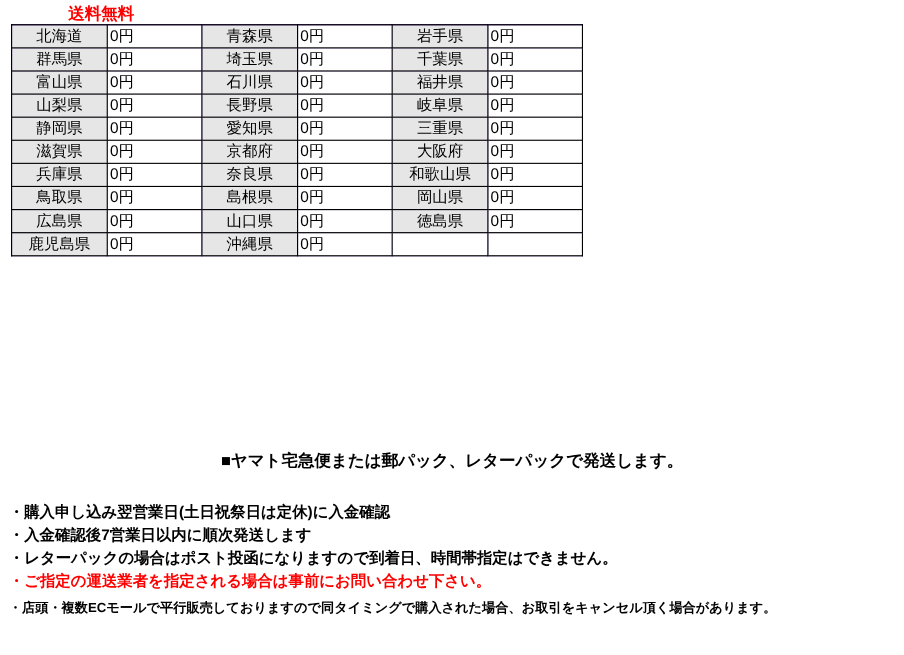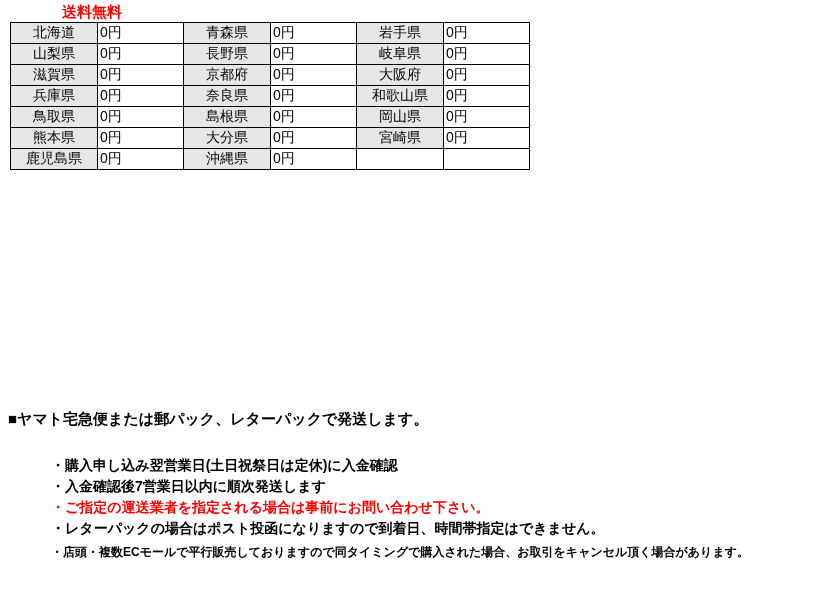--- a/index.html
+++ b/index.html
@@ -68,28 +68,28 @@
     left: 8px;
     top: 410px;
     width: 806px;
   }
   .note-heading {
     font-size: 15px;
     font-weight: bold;
     color: #000000;
     margin-bottom: 26px;
     white-space: nowrap;
+    text-align: center;
   }
   .note-line {
     font-size: 14px;
     font-weight: bold;
     color: #000000;
     line-height: 21px;
     white-space: nowrap;
-    margin-left: 43px;
   }
   .note-line.red {
     color: #ff0000;
   }
   .note-line.small {
     font-size: 12px;
     font-weight: bold;
     line-height: 19px;
     margin-top: 4px;
   }
@@ -105,28 +105,52 @@
     <tbody>
       <tr>
         <td class="pname">北海道</td>
         <td class="pprice">0円</td>
         <td class="pname">青森県</td>
         <td class="pprice">0円</td>
         <td class="pname">岩手県</td>
         <td class="pprice">0円</td>
       </tr>
       <tr>
+        <td class="pname">群馬県</td>
+        <td class="pprice">0円</td>
+        <td class="pname">埼玉県</td>
+        <td class="pprice">0円</td>
+        <td class="pname">千葉県</td>
+        <td class="pprice">0円</td>
+      </tr>
+      <tr>
+        <td class="pname">富山県</td>
+        <td class="pprice">0円</td>
+        <td class="pname">石川県</td>
+        <td class="pprice">0円</td>
+        <td class="pname">福井県</td>
+        <td class="pprice">0円</td>
+      </tr>
+      <tr>
         <td class="pname">山梨県</td>
         <td class="pprice">0円</td>
         <td class="pname">長野県</td>
         <td class="pprice">0円</td>
         <td class="pname">岐阜県</td>
         <td class="pprice">0円</td>
       </tr>
       <tr>
+        <td class="pname">静岡県</td>
+        <td class="pprice">0円</td>
+        <td class="pname">愛知県</td>
+        <td class="pprice">0円</td>
+        <td class="pname">三重県</td>
+        <td class="pprice">0円</td>
+      </tr>
+      <tr>
         <td class="pname">滋賀県</td>
         <td class="pprice">0円</td>
         <td class="pname">京都府</td>
         <td class="pprice">0円</td>
         <td class="pname">大阪府</td>
         <td class="pprice">0円</td>
       </tr>
       <tr>
         <td class="pname">兵庫県</td>
         <td class="pprice">0円</td>
@@ -137,40 +161,40 @@
       </tr>
       <tr>
         <td class="pname">鳥取県</td>
         <td class="pprice">0円</td>
         <td class="pname">島根県</td>
         <td class="pprice">0円</td>
         <td class="pname">岡山県</td>
         <td class="pprice">0円</td>
       </tr>
       <tr>
-        <td class="pname">熊本県</td>
-        <td class="pprice">0円</td>
-        <td class="pname">大分県</td>
-        <td class="pprice">0円</td>
-        <td class="pname">宮崎県</td>
+        <td class="pname">広島県</td>
+        <td class="pprice">0円</td>
+        <td class="pname">山口県</td>
+        <td class="pprice">0円</td>
+        <td class="pname">徳島県</td>
         <td class="pprice">0円</td>
       </tr>
       <tr>
         <td class="pname">鹿児島県</td>
         <td class="pprice">0円</td>
         <td class="pname">沖縄県</td>
         <td class="pprice">0円</td>
         <td class="empty"></td>
         <td class="empty"></td>
       </tr>
     </tbody>
   </table>
 
   <div class="notes">
     <div class="note-heading">■ヤマト宅急便または郵パック、レターパックで発送します。</div>
     <div class="note-line">・購入申し込み翌営業日(土日祝祭日は定休)に入金確認</div>
     <div class="note-line">・入金確認後7営業日以内に順次発送します</div>
+    <div class="note-line">・レターパックの場合はポスト投函になりますので到着日、時間帯指定はできません。</div>
     <div class="note-line red">・ご指定の運送業者を指定される場合は事前にお問い合わせ下さい。</div>
-    <div class="note-line">・レターパックの場合はポスト投函になりますので到着日、時間帯指定はできません。</div>
     <div class="note-line small">・店頭・複数ECモールで平行販売しておりますので同タイミングで購入された場合、お取引をキャンセル頂く場合があります。</div>
   </div>
 
 </div>
 
 </body></html>

